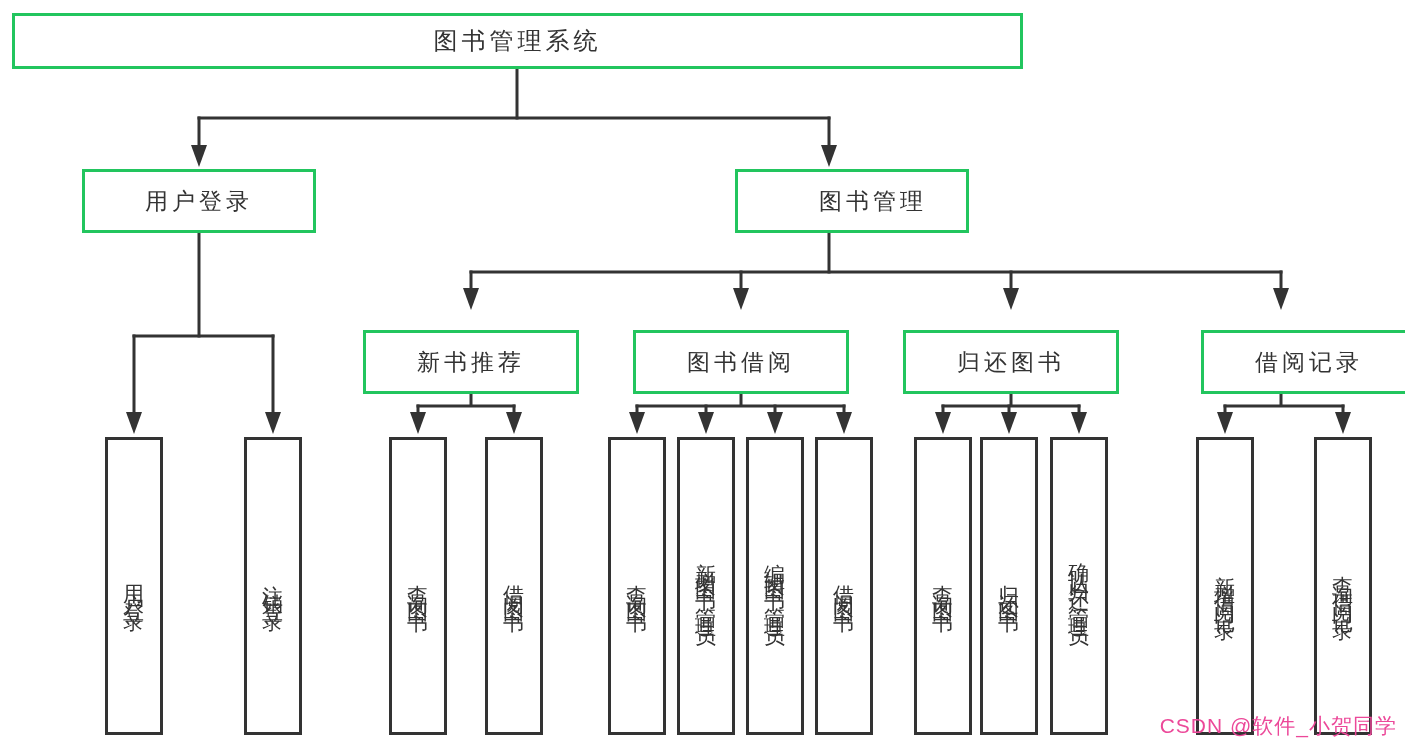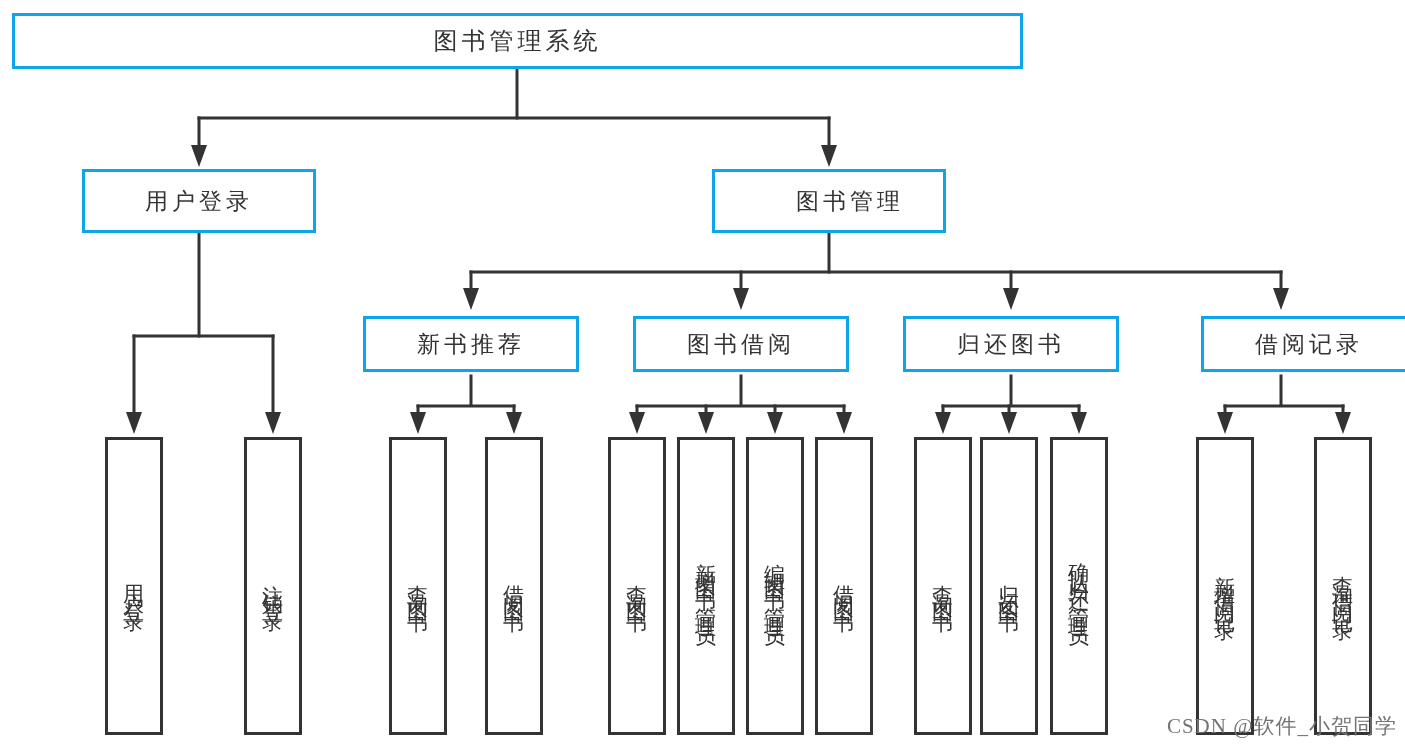--- a/index.html
+++ b/index.html
@@ -12,32 +12,32 @@
     font-family: "Liberation Sans", sans-serif;
     overflow: hidden;
   }
   svg.connectors {
     position: absolute;
     left: 0; top: 0;
     width: 1405px; height: 747px;
   }
   .box {
     position: absolute;
-    border: 3px solid #0ea5e9;
+    border: 3px solid #22c55e;
     background: #ffffff;
     display: flex;
     align-items: center;
     justify-content: center;
     color: #333333;
   }
   .root-box { left: 12px; top: 13px; width: 1011px; height: 56px; font-size: 24px; letter-spacing: 4px; }
   .l2 { top: 169px; width: 234px; height: 64px; font-size: 23px; letter-spacing: 4px; }
   .l2a { left: 82px; }
-  .l2b { left: 712px; padding-left: 42px; }
-  .l3 { top: 316px; width: 216px; height: 56px; font-size: 23px; letter-spacing: 4px; }
+  .l2b { left: 735px; padding-left: 42px; }
+  .l3 { top: 330px; width: 216px; height: 64px; font-size: 23px; letter-spacing: 4px; }
   .l3a { left: 363px; }
   .l3b { left: 633px; align-items: center; }
   .l3c { left: 903px; }
   .l3d { left: 1173px; margin-left: 28px; }
   .vbox {
     position: absolute;
     top: 437px;
     width: 58px;
     height: 298px;
     border: 3px solid #333333;
@@ -58,24 +58,23 @@
   .g1a { left: 105px; } .g1b { left: 244px; }
   .g2a { left: 389px; } .g2b { left: 485px; }
   .g3a { left: 608px; } .g3b { left: 677px; } .g3c { left: 746px; } .g3d { left: 815px; }
   .g4a { left: 914px; } .g4b { left: 980px; } .g4c { left: 1050px; }
   .g5a { left: 1196px; } .g5b { left: 1314px; }
   .watermark {
     position: absolute;
     right: 8px;
     bottom: 7px;
     font-size: 21px;
-    color: #737373;
+    color: #ec4899;
     letter-spacing: 1px;
     pointer-events: none;
-    font-family: Liberation Serif, serif;
   }
 </style>
 </head>
 <body>
 
 <div class="canvas">
 
   <svg class="connectors" width="1405" height="747" viewBox="0 0 1405 747">
     <g stroke="#333333" stroke-width="3" fill="none" stroke-linecap="square">
 

